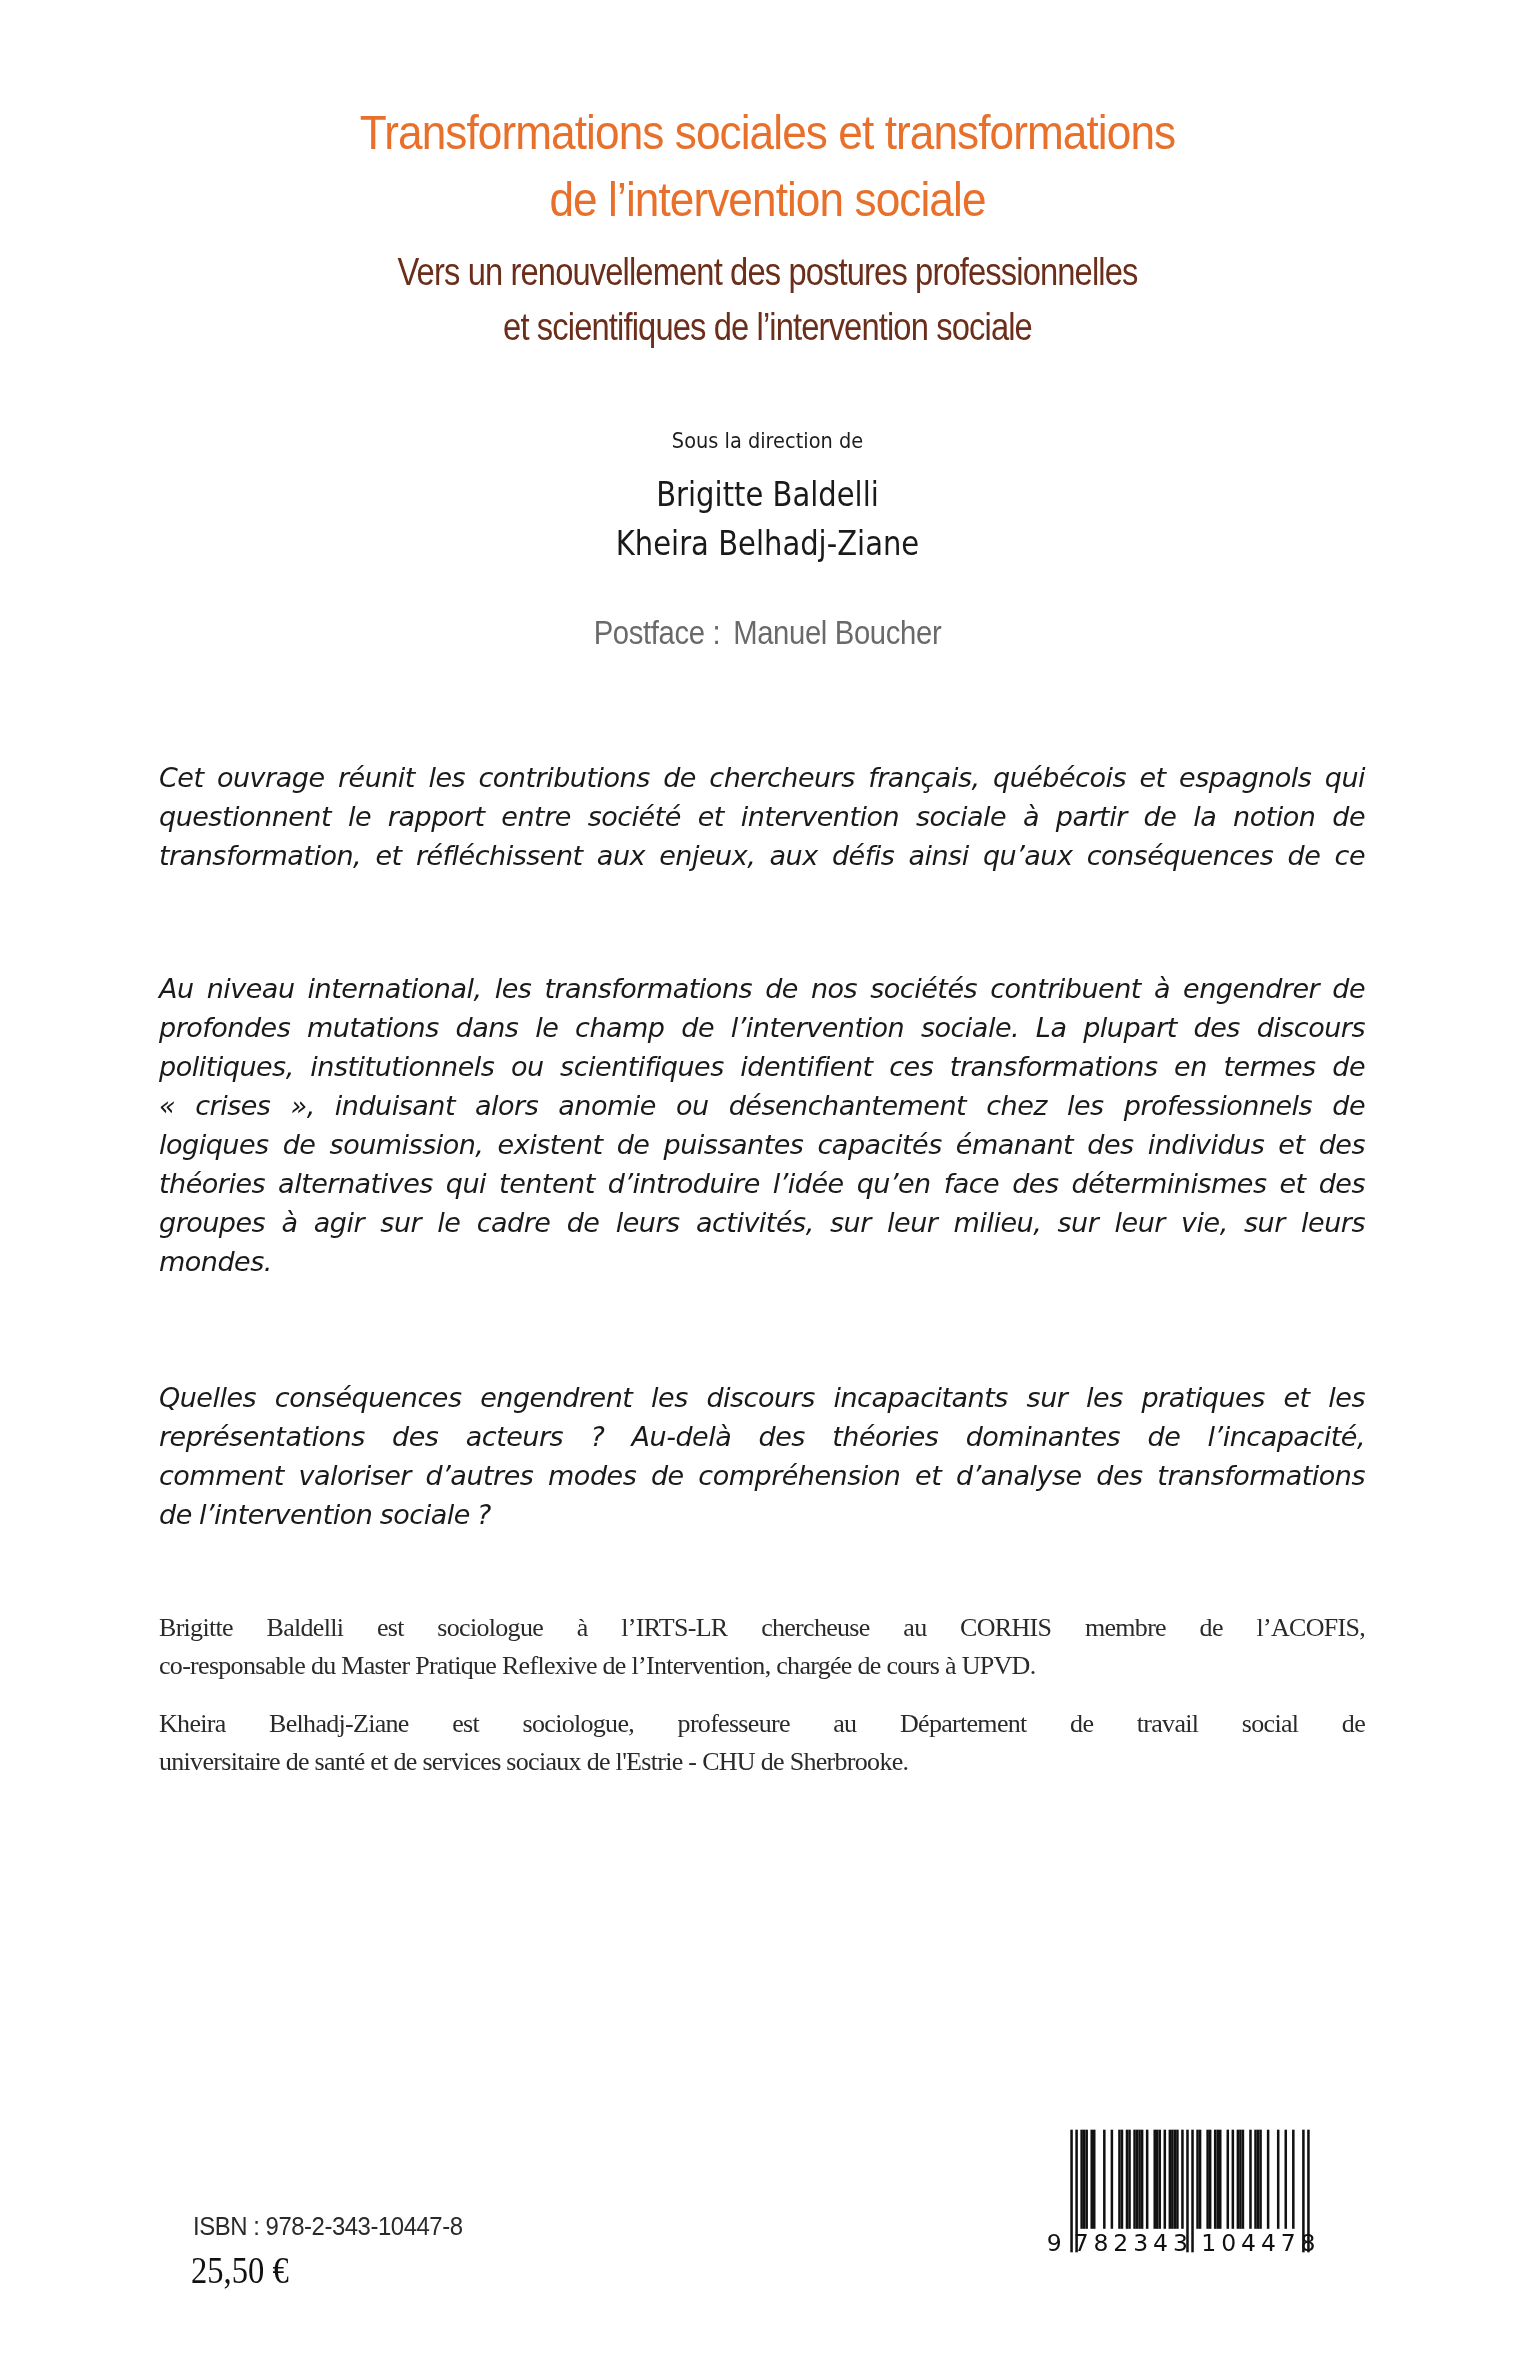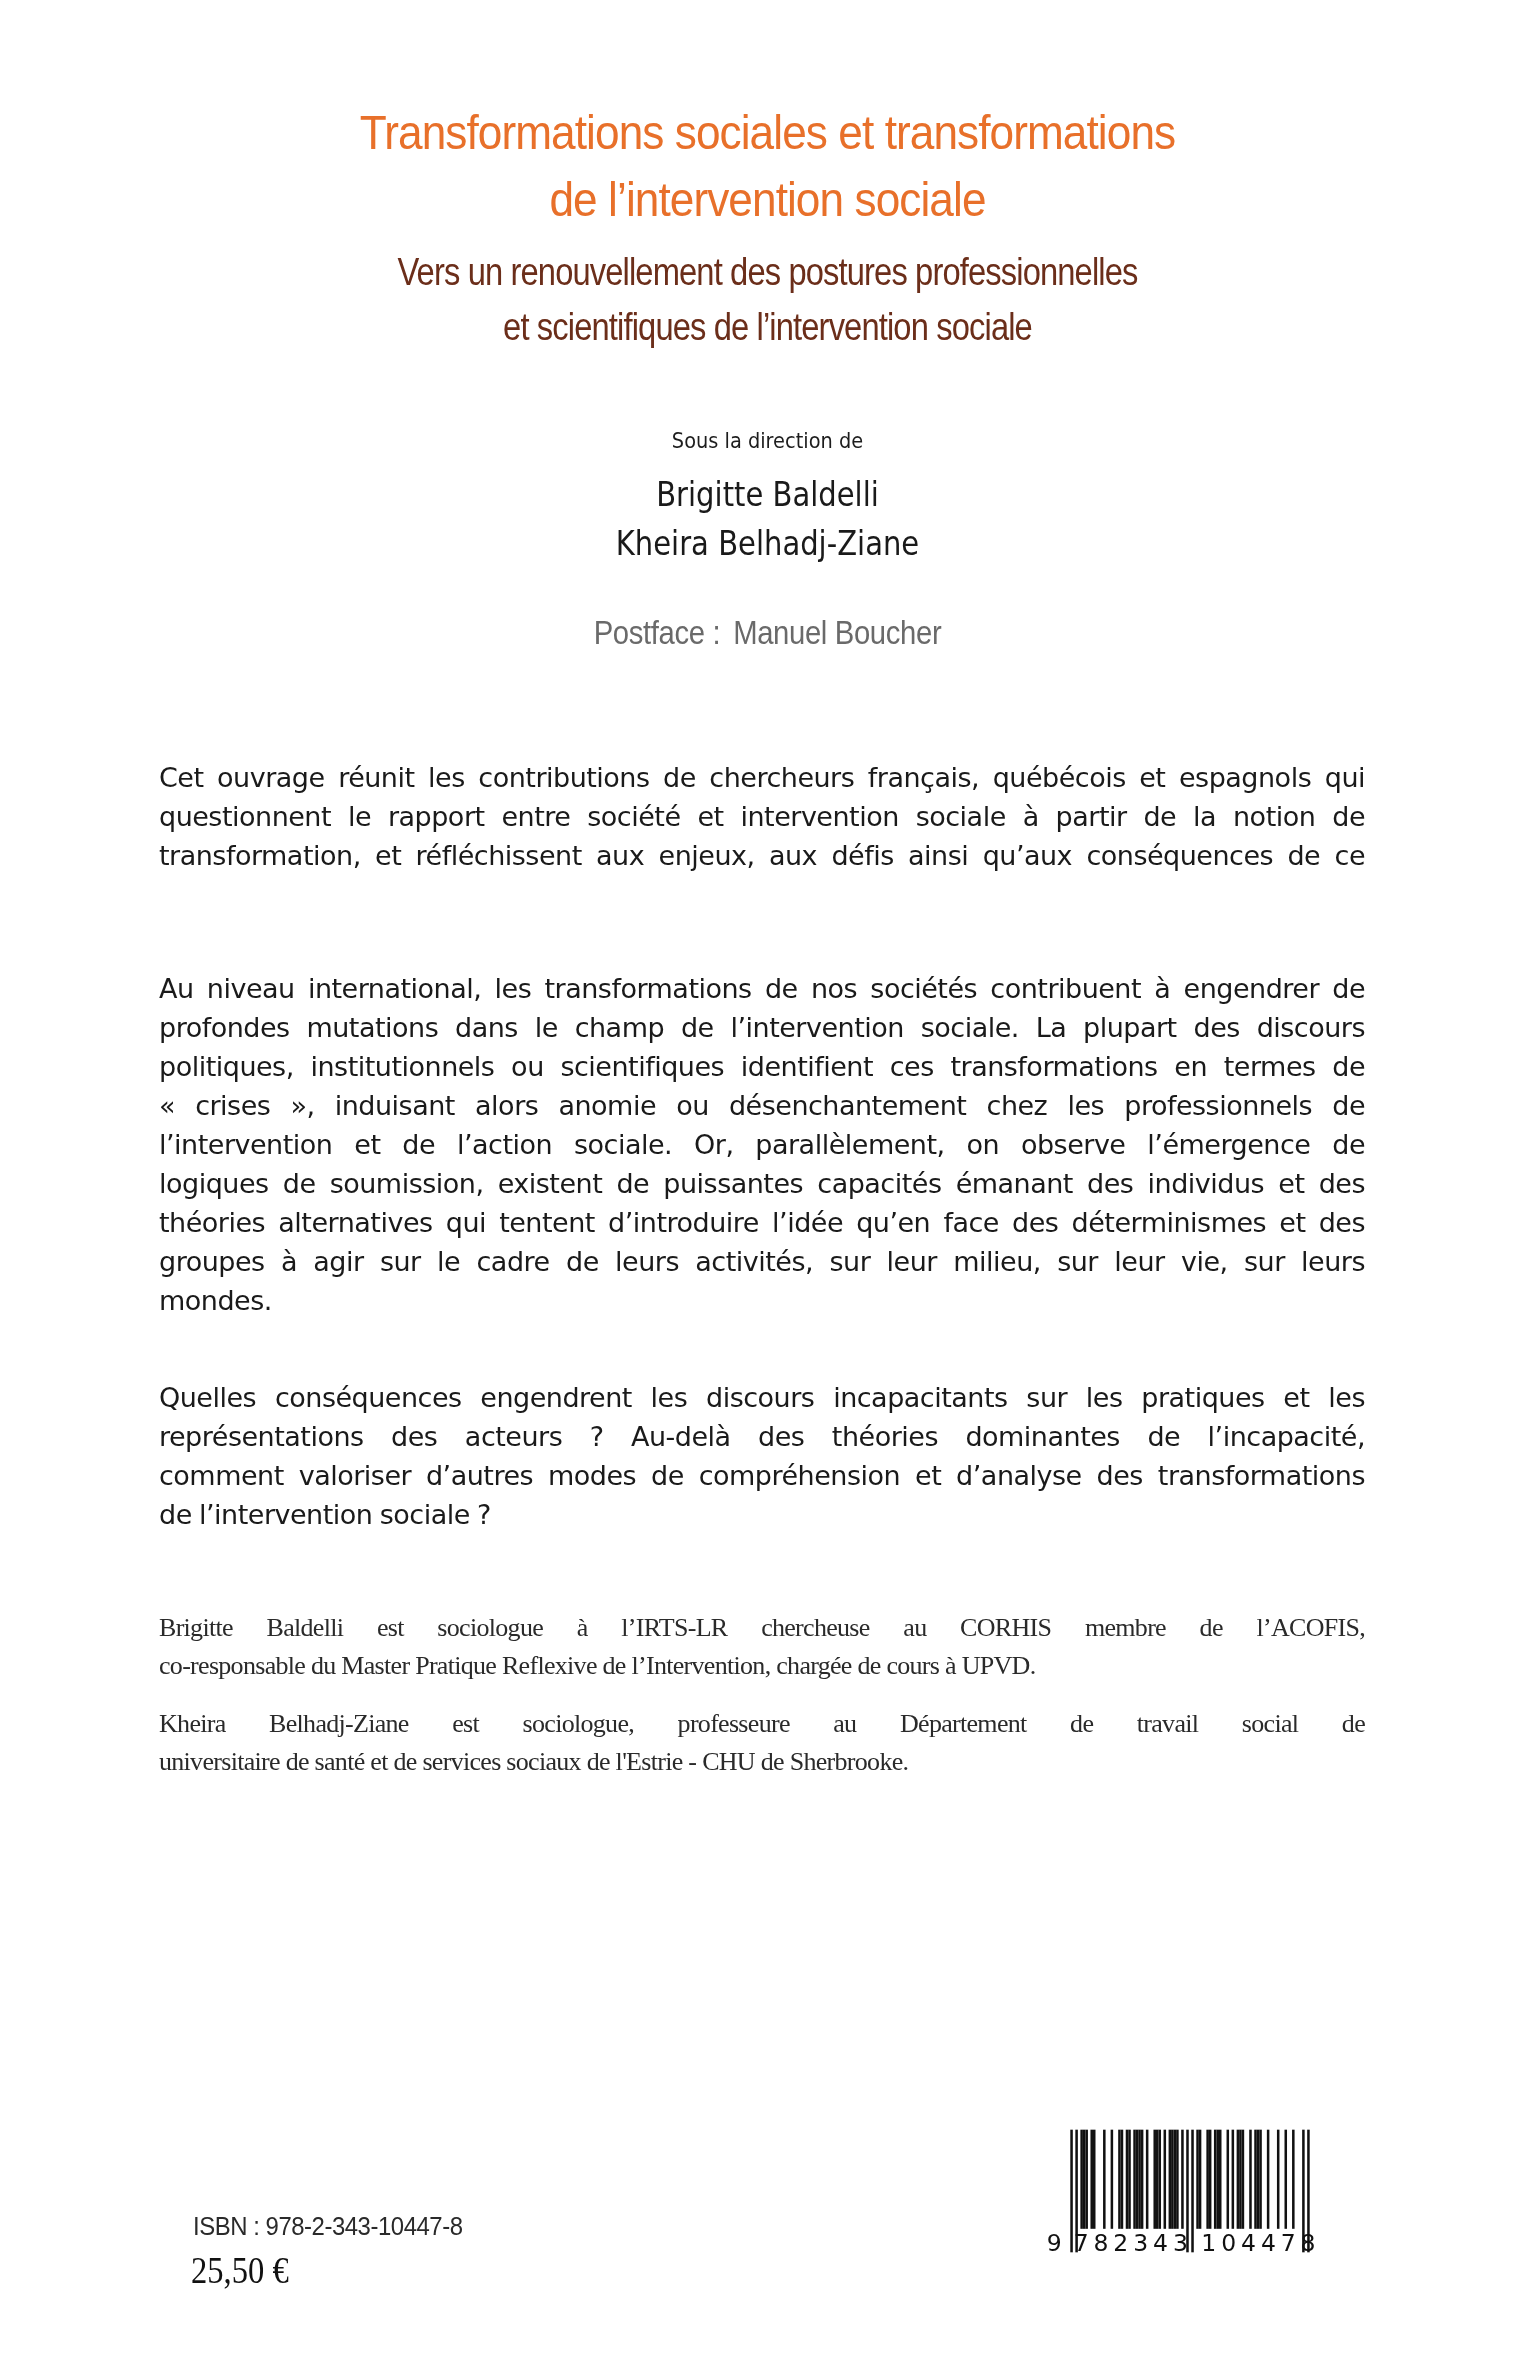--- a/index.html
+++ b/index.html
@@ -38,21 +38,21 @@
     }
     .postface .gap { display: inline-block; width: 15px; }
 
     .body-col {
       position: absolute; left: 159px; width: 1206px;
       font-family: "DejaVu Sans", sans-serif; color: #1a1a1a;
     }
     .para {
       position: absolute; left: 0; width: 1206px;
       font-size: 27px; line-height: 39px; text-align: justify;
-      letter-spacing: -0.5px; word-spacing: -0.8px;
+      letter-spacing: -0.5px; word-spacing: -0.8px; font-style: italic;
     }
     .para .ln { display: block; text-align: justify; text-align-last: justify; white-space: nowrap; }
     .para .ln.last { text-align-last: left; }
 
     .bio {
       position: absolute; left: 0; width: 1206px;
       font-family: Liberation Serif, serif; font-size: 26px; line-height: 38px;
       color: #2a2a2a; letter-spacing: -0.7px;
     }
     .bio .ln { display: block; text-align: justify; text-align-last: justify; white-space: nowrap; }
@@ -104,21 +104,20 @@
       <span class="ln">Cet ouvrage réunit les contributions de chercheurs français, québécois et espagnols qui</span>
       <span class="ln">questionnent le rapport entre société et intervention sociale à partir de la notion de</span>
       <span class="ln">transformation, et réfléchissent aux enjeux, aux défis ainsi qu’aux conséquences de ce</span>
     </div>
 
     <div class="para" style="top:969px;">
       <span class="ln">Au niveau international, les transformations de nos sociétés contribuent à engendrer de</span>
       <span class="ln">profondes mutations dans le champ de l’intervention sociale. La plupart des discours</span>
       <span class="ln">politiques, institutionnels ou scientifiques identifient ces transformations en termes de</span>
       <span class="ln">« crises », induisant alors anomie ou désenchantement chez les professionnels de</span>
-      <span class="ln">l’intervention et de l’action sociale. Or, parallèlement, on observe l’émergence de</span>
       <span class="ln">logiques de soumission, existent de puissantes capacités émanant des individus et des</span>
       <span class="ln">théories alternatives qui tentent d’introduire l’idée qu’en face des déterminismes et des</span>
       <span class="ln">groupes à agir sur le cadre de leurs activités, sur leur milieu, sur leur vie, sur leurs</span>
       <span class="ln last">mondes.</span>
     </div>
 
     <div class="para" style="top:1378px;">
       <span class="ln">Quelles conséquences engendrent les discours incapacitants sur les pratiques et les</span>
       <span class="ln">représentations des acteurs ? Au-delà des théories dominantes de l’incapacité,</span>
       <span class="ln">comment valoriser d’autres modes de compréhension et d’analyse des transformations</span>

